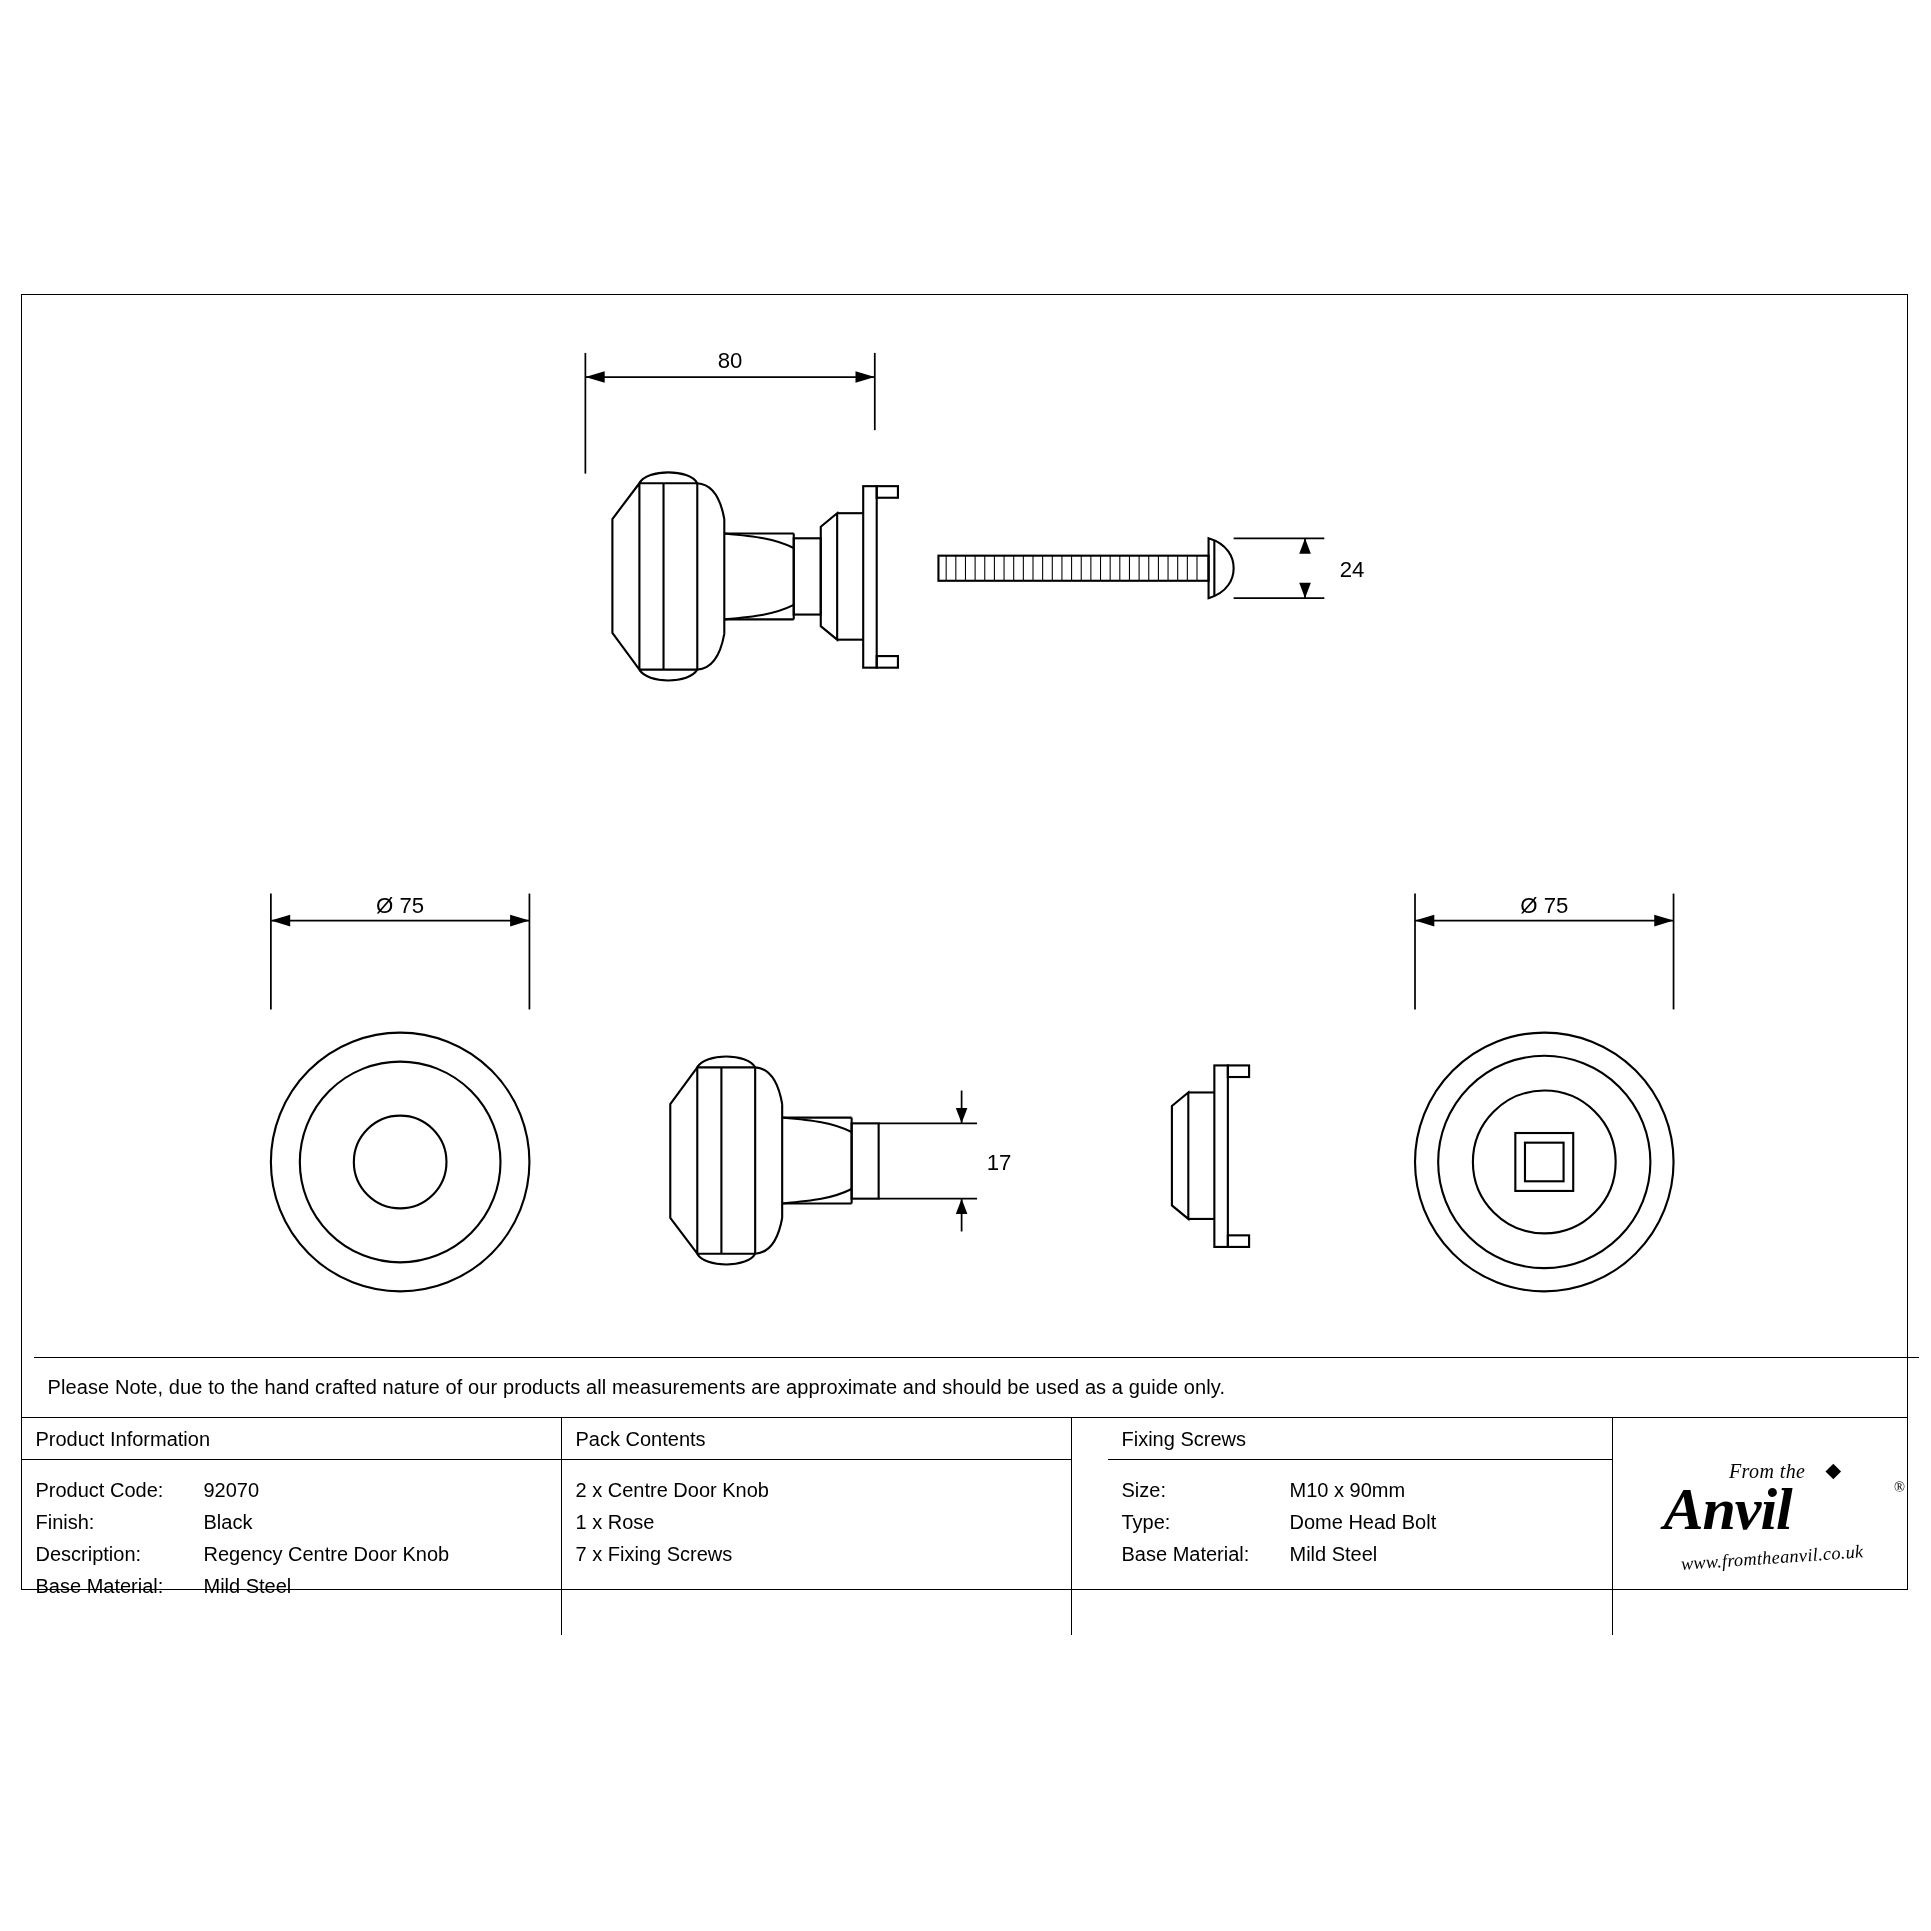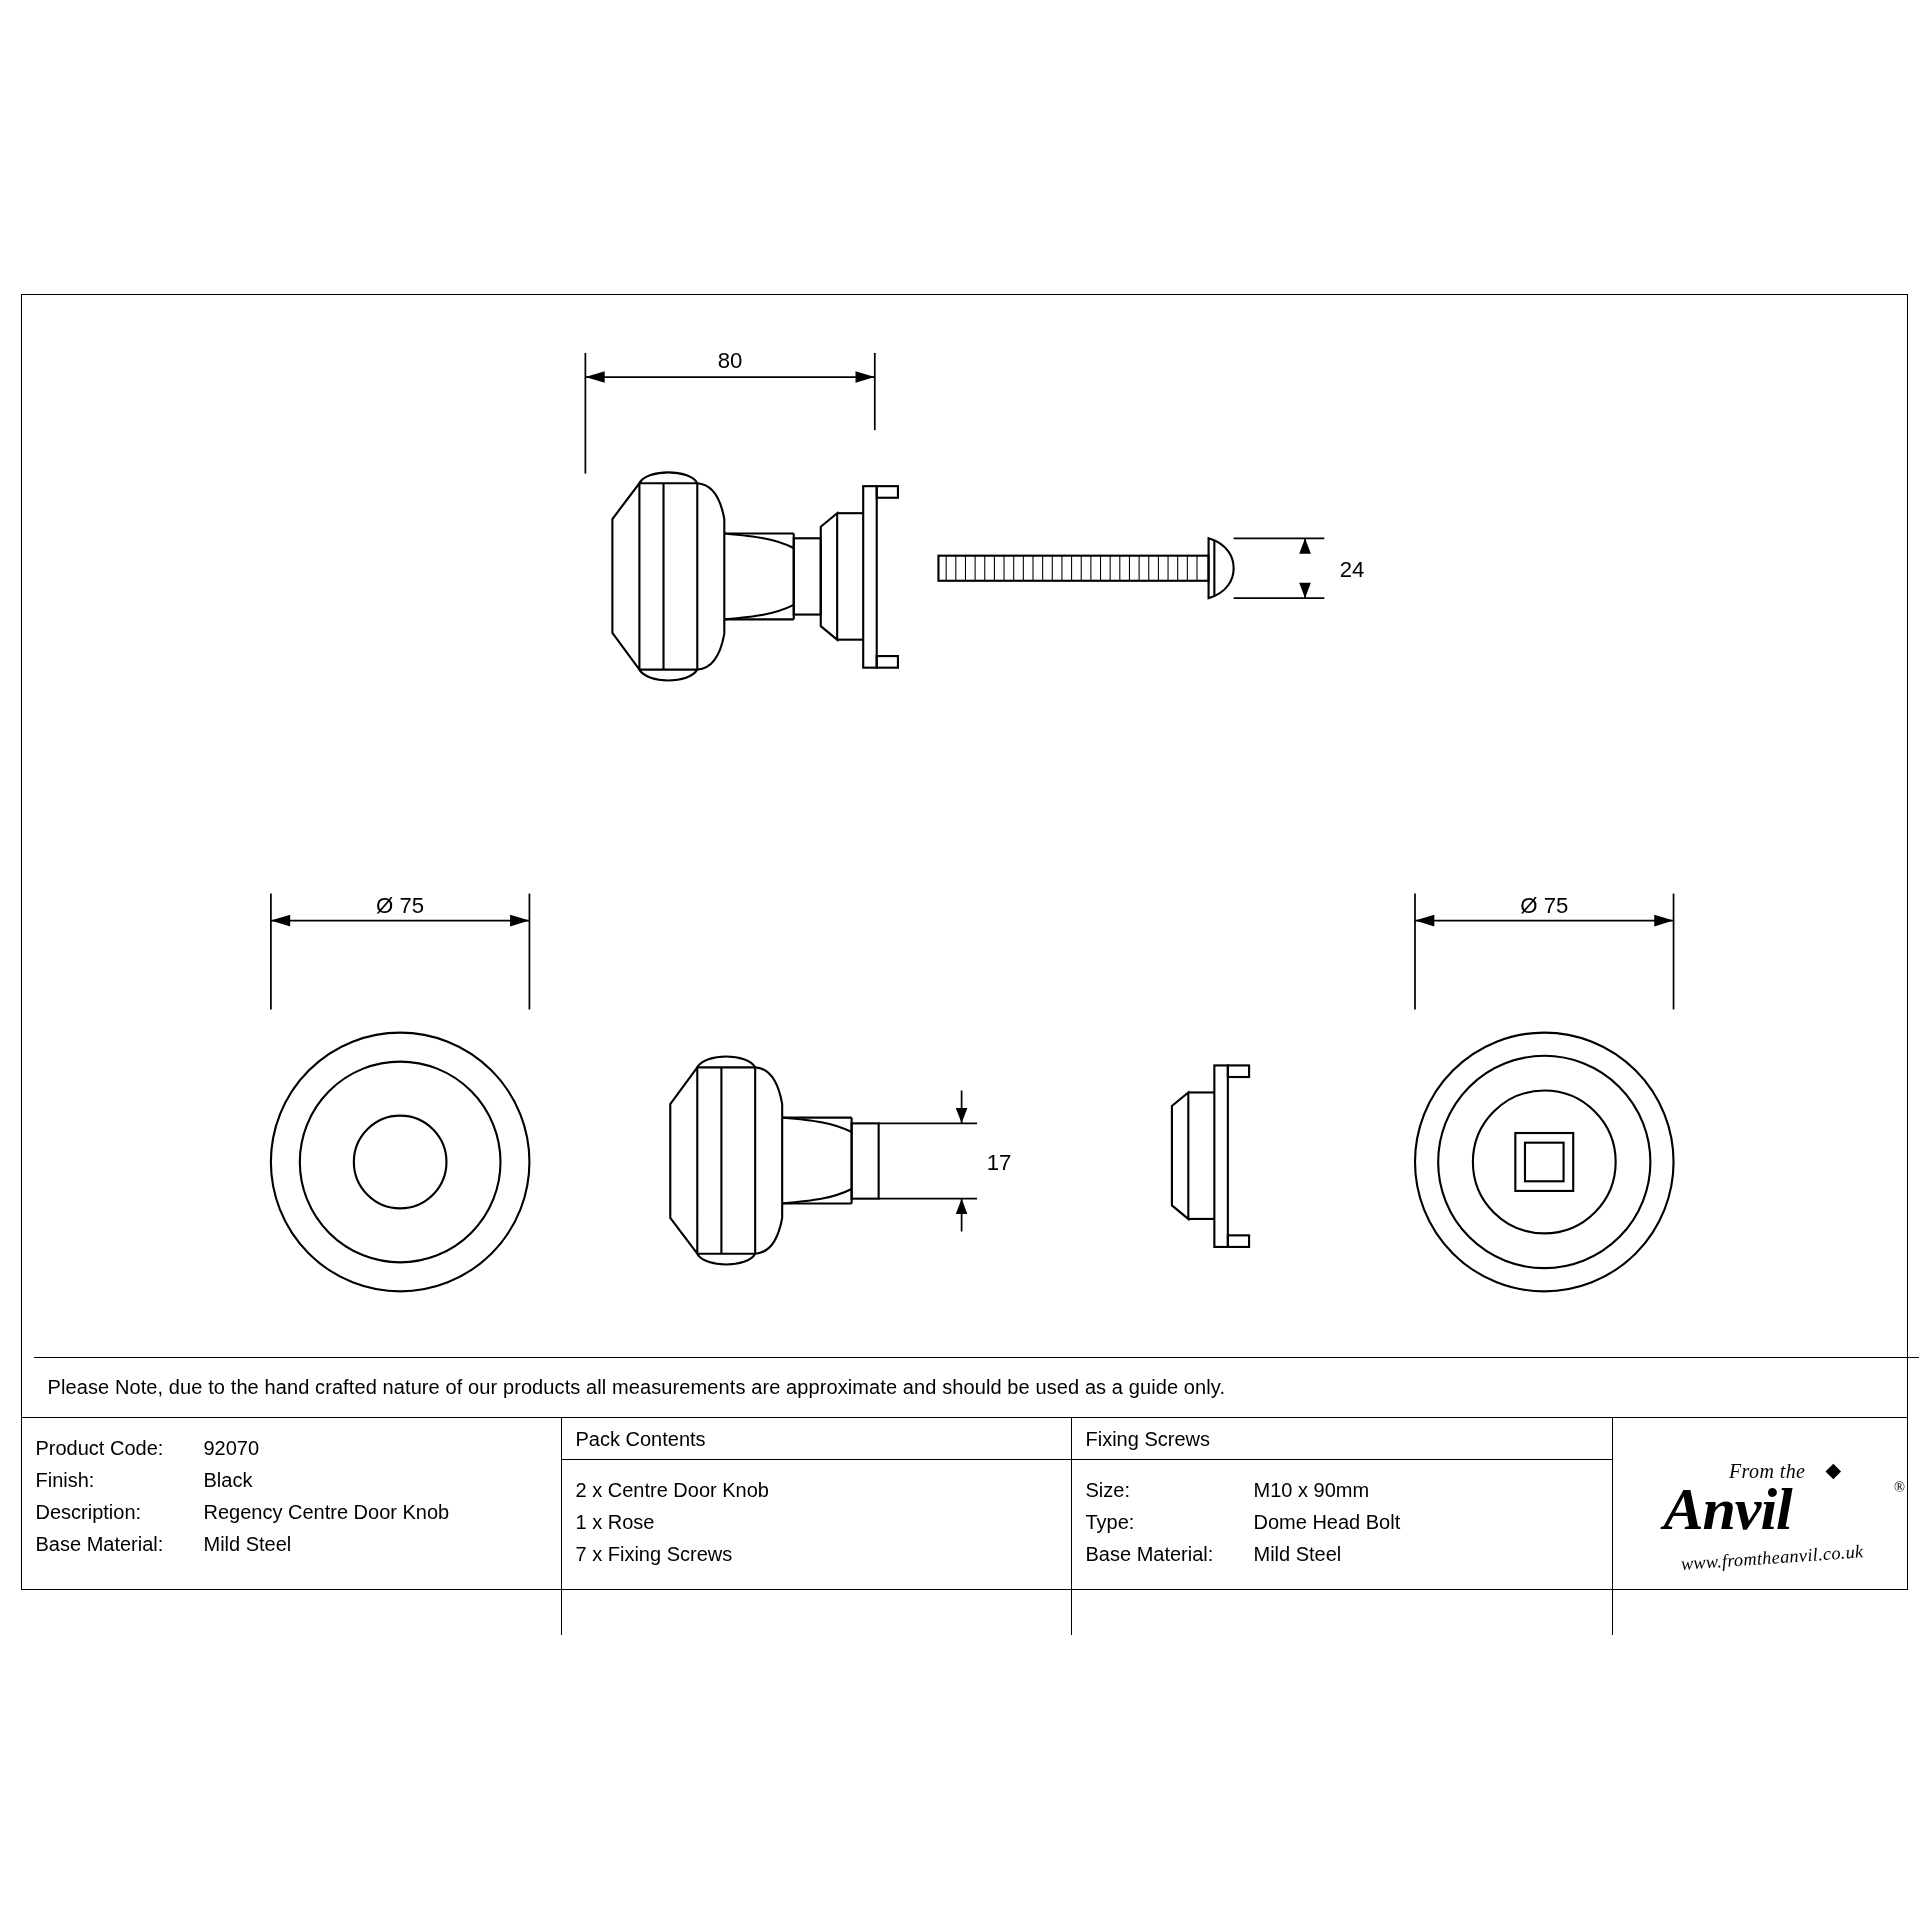--- a/index.html
+++ b/index.html
@@ -67,21 +67,21 @@
     display: flex;
   }
   .col {
     box-sizing: border-box;
     position: relative;
     padding: 0;
   }
   .col + .col { border-left: 1.9px solid #000; }
   .col-product { width: 539px; }
   .col-pack    { width: 510px; }
-  .col-fixing  { width: 541px; }
+  .col-fixing  { width: 541px; padding-left: 36px; }
   .col-logo    { flex: 1 1 auto; }
   .col-head {
     height: 42px;
     line-height: 42px;
     padding-left: 13.5px;
     font-size: 20px;
     border-bottom: 1.9px solid #000;
     box-sizing: border-box;
   }
   .col-body {
@@ -328,20 +328,21 @@
     </svg>
   </div>
 
   <div class="note-bar">
     <div class="note-text">Please Note, due to the hand crafted nature of our products all measurements are approximate and should be used as a guide only.</div>
   </div>
 
   <div class="info-table">
 
     <div class="col col-product">
+      <div class="col-head">Product Information</div>
       <div class="col-body">
         <div class="kv">
           <span class="k">Product Code:</span>
           <span class="v">92070</span>
         </div>
         <div class="kv">
           <span class="k">Finish:</span>
           <span class="v">Black</span>
         </div>
         <div class="kv">

